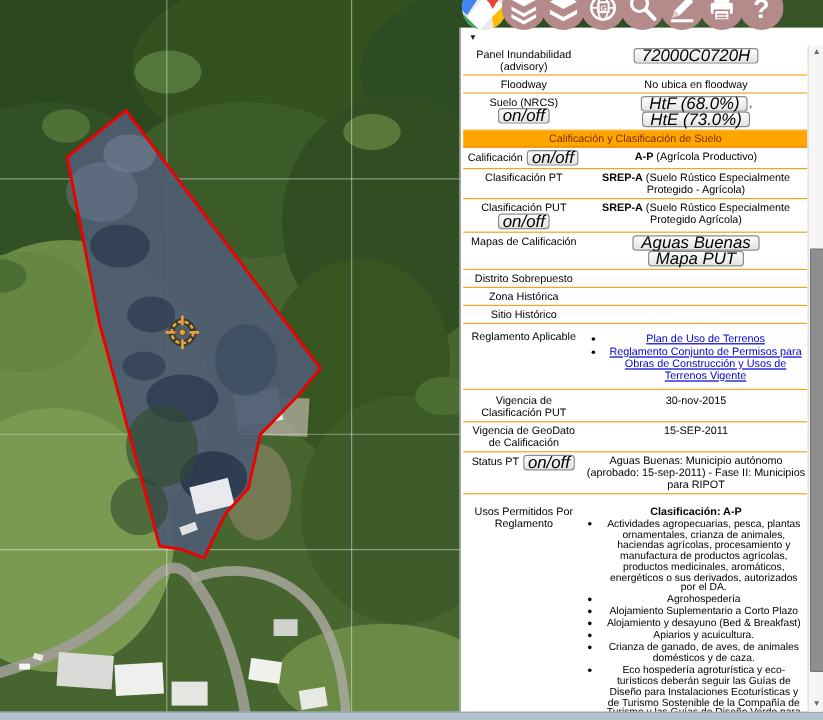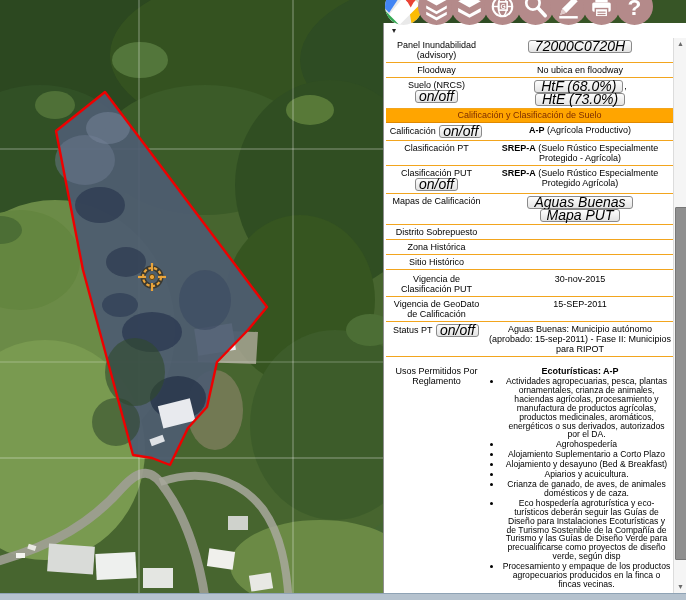--- a/index.html
+++ b/index.html
@@ -291,20 +291,29 @@
     </div>
     <div class="row">
       <div class="lbl">Zona Histórica</div>
         <div class="val"></div>
     </div>
     <div class="row">
       <div class="lbl">Sitio Histórico</div>
         <div class="val"></div>
     </div>
 
+    <div class="row" style="padding-top:4px;padding-bottom:3px;">
+      <div class="lbl">Reglamento Aplicable</div>
+      <div class="val">
+        <ul class="links">
+            <li><a href="#">Plan de Uso de Terrenos</a></li>
+            <li><a href="#">Reglamento Conjunto de Permisos para Obras de Construcción y Usos de Terrenos Vigente</a></li>
+          </ul>
+      </div>
+    </div>
 
     <div class="row" style="padding-top:3px;">
       <div class="lbl">Vigencia de Clasificación PUT</div>
       <div class="val">30-nov-2015</div>
     </div>
 
     <div class="row">
       <div class="lbl">Vigencia de GeoDato de Calificación</div>
       <div class="val">15-SEP-2011</div>
     </div>
@@ -313,21 +322,21 @@
       <div class="lbl">
         <span>Status PT</span>
         <span class="btn">on/off</span>
       </div>
       <div class="val">Aguas Buenas: Municipio autónomo (aprobado: 15-sep-2011) - Fase II: Municipios para RIPOT</div>
     </div>
 
     <div class="row noline" style="padding-top:8px;">
       <div class="lbl">Usos Permitidos Por Reglamento</div>
       <div class="val">
-        <div class="usos-title">Ecoturísticas: A-P</div>
+        <div class="usos-title">Clasificación: A-P</div>
         <ul class="usos-list">
             <li>Actividades agropecuarias, pesca, plantas ornamentales, crianza de animales, haciendas agrícolas, procesamiento y manufactura de productos agrícolas, productos medicinales, aromáticos, energéticos o sus derivados, autorizados por el DA.</li>
             <li>Agrohospedería</li>
             <li>Alojamiento Suplementario a Corto Plazo</li>
             <li>Alojamiento y desayuno (Bed &amp; Breakfast)</li>
             <li>Apiarios y acuicultura.</li>
             <li>Crianza de ganado, de aves, de animales domésticos y de caza.</li>
             <li>Eco hospedería agroturística y eco-turísticos deberán seguir las Guías de Diseño para Instalaciones Ecoturísticas y de Turismo Sostenible de la Compañía de Turismo y las Guías de Diseño Verde para precualificarse como proyectos de diseño verde, según disp</li>
             <li>Procesamiento y empaque de los productos agropecuarios producidos en la finca o fincas vecinas.</li>
           </ul>

